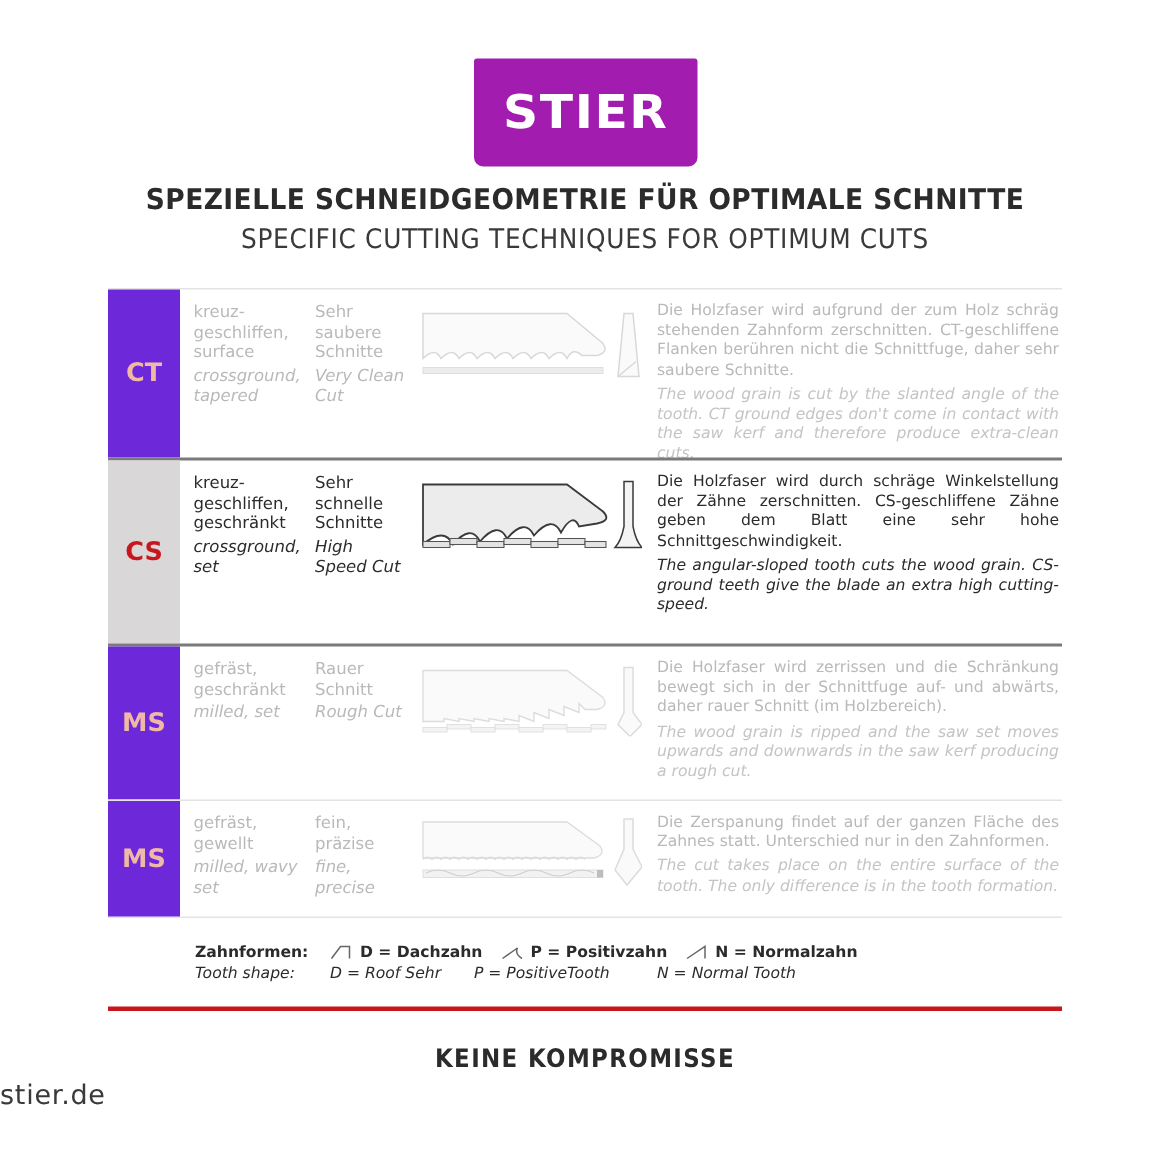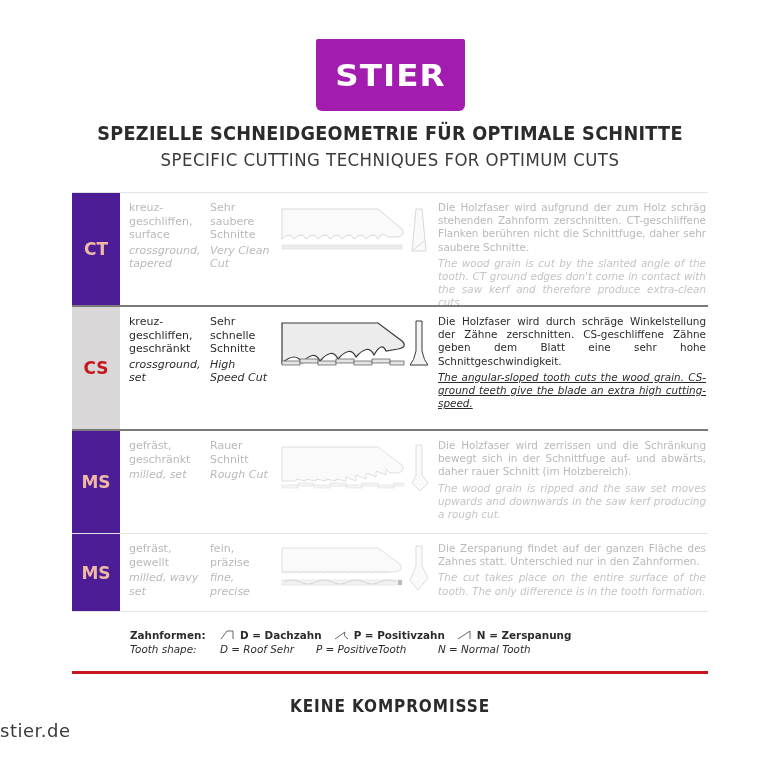--- a/index.html
+++ b/index.html
@@ -29,41 +29,41 @@
 
   .table { position: absolute; left: 72px; top: 192px; width: 636px; }
   .row {
     position: relative; display: flex; border-top: 1px solid #e3e3e3;
   }
   .row.active { border-top: 2px solid #7a7a7a; }
   .row.after-active { border-top: 2px solid #7a7a7a; }
   .row:last-child { border-bottom: 1px solid #e3e3e3; }
 
   .code-col {
-    width: 48px; flex: none; background: #4c1d95;
+    width: 48px; flex: none; background: #6d28d9;
     display: flex; align-items: center; justify-content: center;
     font-family: "DejaVu Sans", sans-serif; font-weight: bold; font-size: 17px;
     color: #f0b9a6;
   }
   .row.active .code-col { background: #d9d7d8; color: #c8161d; }
 
   .c1 { width: 82px; flex: none; padding: 8px 0 0 9px; font-size: 11px; line-height: 13.6px; color: #b9b9b9; }
   .c2 { width: 70px; flex: none; padding: 8px 0 0 8px; font-size: 11px; line-height: 13.6px; color: #b9b9b9; }
   .row.active .c1, .row.active .c2 { color: #2b2b2b; }
   .de { display: block; }
   .en { display: block; font-style: italic; margin-top: 2px; }
 
   .icon-col { width: 162px; flex: none; position: relative; }
   .icon-col svg { position: absolute; left: 6px; top: 10px; }
 
   .desc { flex: 1; padding: 8px 2px 6px 4px; font-size: 10.4px; line-height: 13.2px; color: #b9b9b9; text-align: justify; }
   .row.active .desc { color: #2b2b2b; }
   .desc .de { }
   .desc .en { font-style: italic; margin-top: 3px; color: #c4c4c4; }
-  .row.active .desc .en { color: #2b2b2b; text-decoration: underline; }
+  .row.active .desc .en { color: #2b2b2b; }
 
   .legend { position: absolute; left: 130px; top: 628px; font-size: 10.4px; line-height: 14px; color: #2b2b2b; }
   .legend-row { display: flex; }
   .legend .lbl { width: 90px; }
   .legend .item { display: flex; align-items: center; margin-right: 12px; }
   .legend .b { font-weight: bold; }
   .legend .it { font-style: italic; }
   .legend .ic { margin-right: 4px; }
 
   .redline { position: absolute; left: 72px; top: 671px; width: 636px; height: 3px; background: #c8161d; }
@@ -214,21 +214,21 @@
     <span class="item">
       <svg class="ic" width="16" height="10" viewBox="0 0 16 10">
           <path d="M1,9 L11,2 Q9,6 14,9" fill="none" stroke="#666" stroke-width="1"></path>
         </svg>
       <span class="b">P = Positivzahn</span>
     </span>
     <span class="item">
       <svg class="ic" width="16" height="10" viewBox="0 0 16 10">
           <path d="M1,9 L13,1 L13,9" fill="none" stroke="#666" stroke-width="1"></path>
         </svg>
-      <span class="b">N = Zerspanung</span>
+      <span class="b">N = Normalzahn</span>
     </span>
   </div>
   <div class="legend-row">
     <span class="lbl it">Tooth shape:</span>
     <span class="item it" style="width:84px;padding-left:0;">D = Roof Sehr</span>
     <span class="item it" style="width:110px;">P = PositiveTooth</span>
     <span class="item it">N = Normal Tooth</span>
   </div>
 </div>
 

